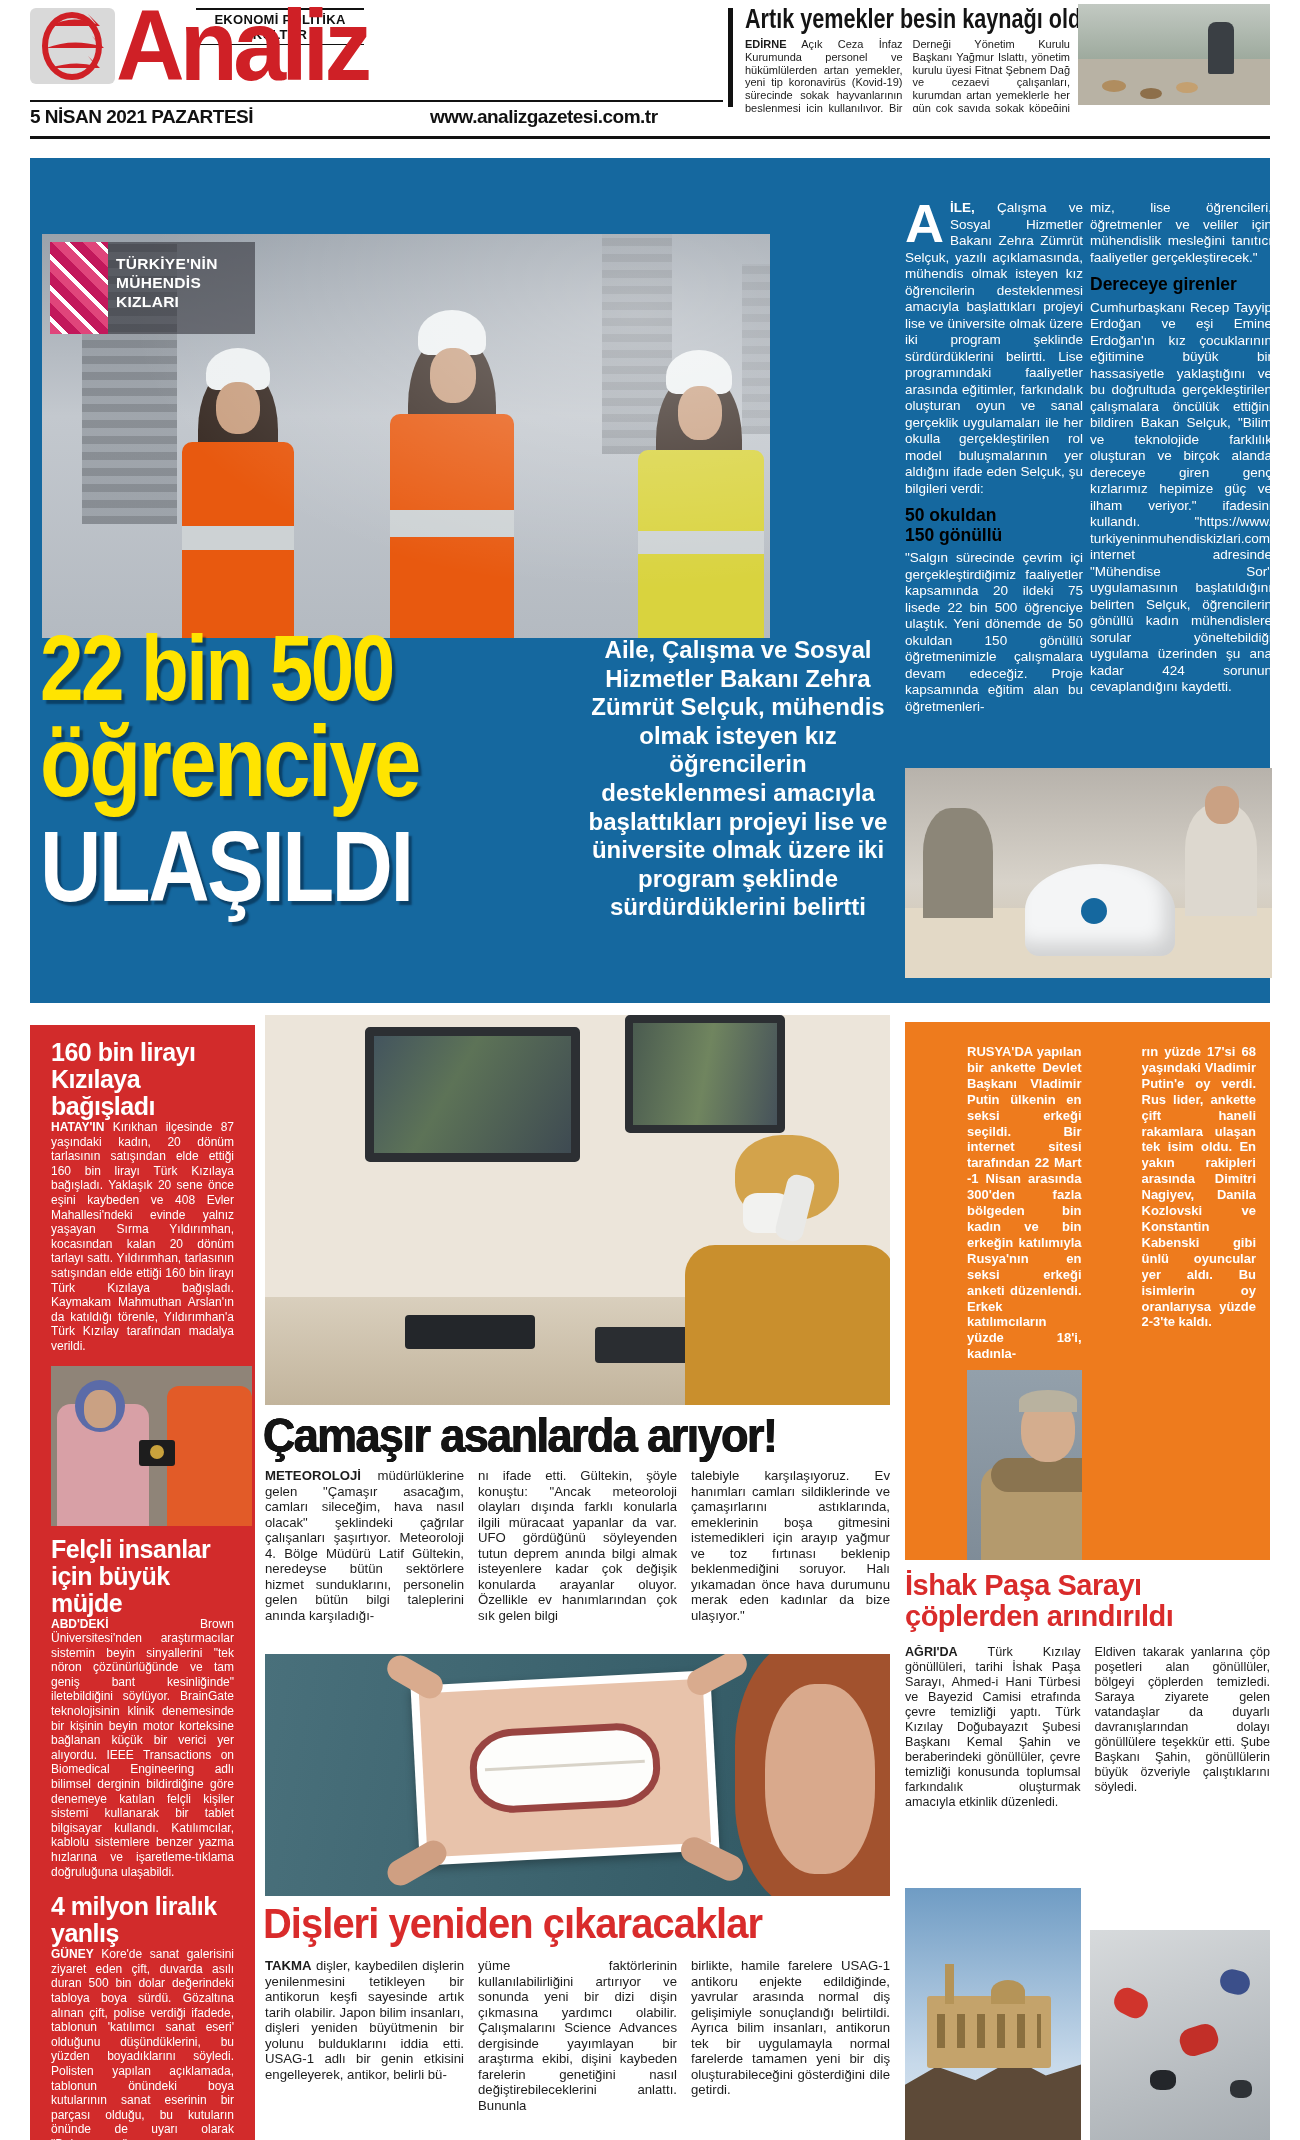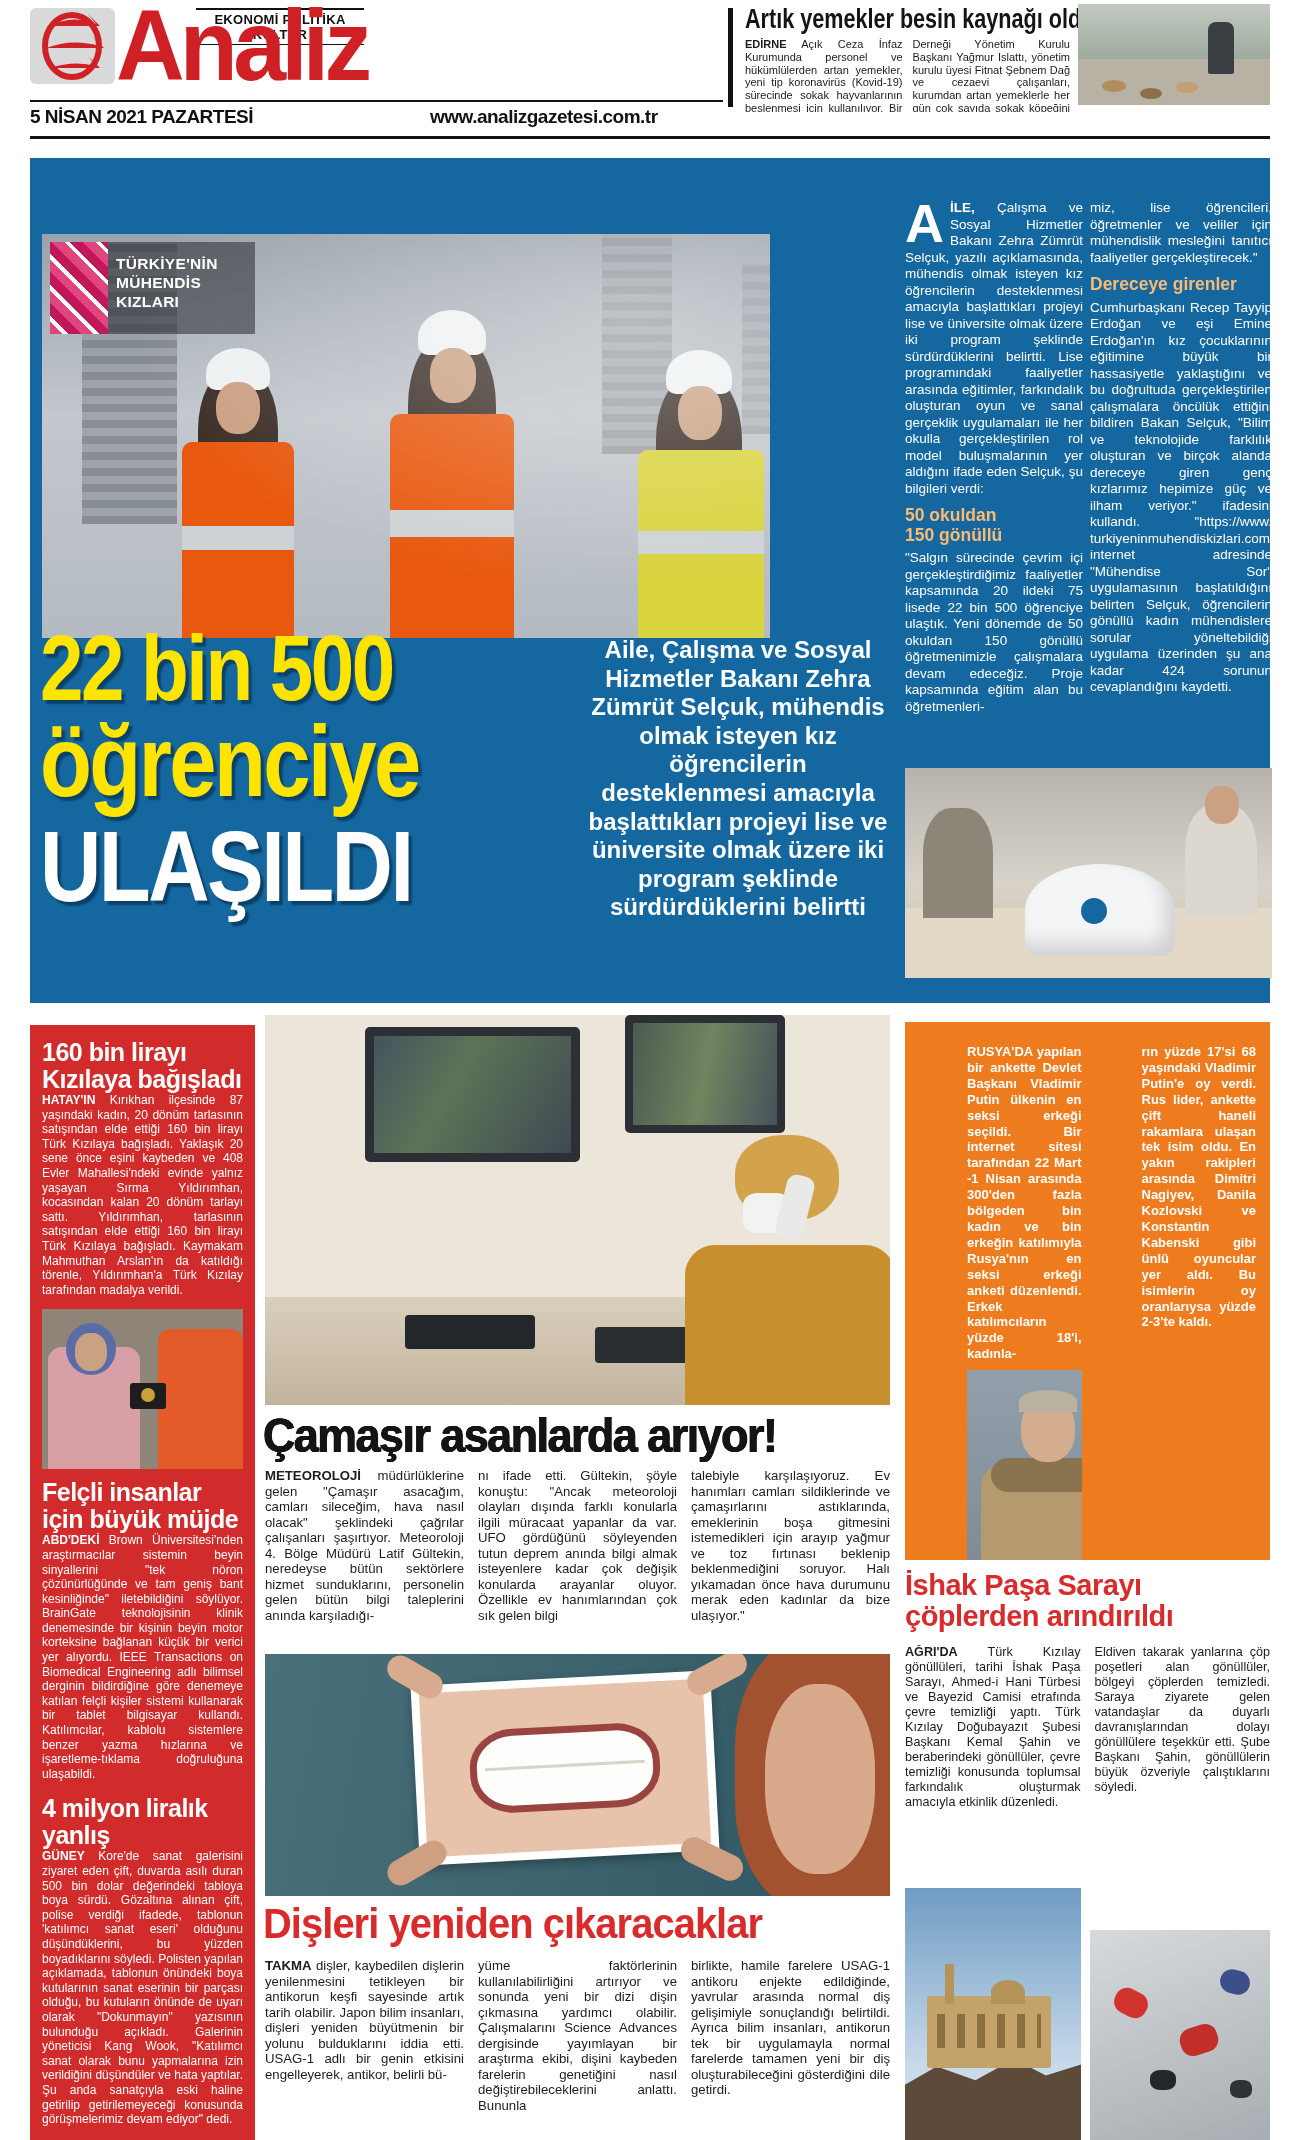--- a/index.html
+++ b/index.html
@@ -41,25 +41,25 @@
 .hl-wrap .l { font-weight:bold; letter-spacing:-3px; text-shadow:4px 4px 2px rgba(0,25,50,.5); }
 .hl1 { font-size:92px; line-height:84px; }
 .hl2 { font-size:100px; line-height:102px; }
 .hl3 { font-size:100px; line-height:108px; color:#fff; }
 .deck { left:556px; top:478px; width:304px; height:346px; color:#fff; font-weight:bold;
   font-size:24px; line-height:28.6px; text-align:center; overflow:hidden; }
 .acol { color:#fff; font-size:13.5px; line-height:16.5px; }
 .acol1 { left:875px; top:42px; width:178px; height:586px; overflow:hidden; }
 .acol2 { left:1060px; top:42px; width:182px; height:586px; overflow:hidden; }
 .dropcap { float:left; font-size:54px; line-height:42px; font-weight:bold; margin:2px 6px 0 0; }
-.subhead { color:#fdba74; font-weight:bold; font-size:17.5px; line-height:19.5px; margin:9px 0 5px; }
+.subhead { color:#000000; font-weight:bold; font-size:17.5px; line-height:19.5px; margin:9px 0 5px; }
 .meeting-photo { left:875px; top:610px; width:367px; height:210px; background:linear-gradient(180deg,#b7b2ab,#d8d3ca 55%,#cdbfa8); }
 
 
-.red-box { left:30px; top:1025px; width:225px; height:1115px; background:#d22b2b; color:#fff; padding:14px 12px; overflow:hidden; }
+.red-box { left:30px; top:1025px; width:225px; height:1115px; background:#d22b2b; color:#fff; padding:14px 21px; overflow:hidden; }
 .rb-title { font-size:25px; line-height:27px; font-weight:bold; letter-spacing:-.5px; }
 .rb-body { font-size:12px; line-height:14.6px; }
 .rb-photo { position:relative; width:201px; height:160px; margin:12px 0 10px; overflow:hidden; background:#8f8478; }
 .rb-photo * { position:absolute; }
 
 
 .meteo-photo { left:265px; top:1015px; width:625px; height:390px; background:#ece5da; }
 .laundry-title { left:263px; top:1408px; font-size:48px; font-weight:bold; color:#141414; letter-spacing:-1.5px; }
 .cols3 { position:absolute; display:flex; gap:14px; width:625px; left:265px; }
 .col3 { flex:1; font-size:13.2px; line-height:15.5px; color:#1c1c1c; overflow:hidden; }

